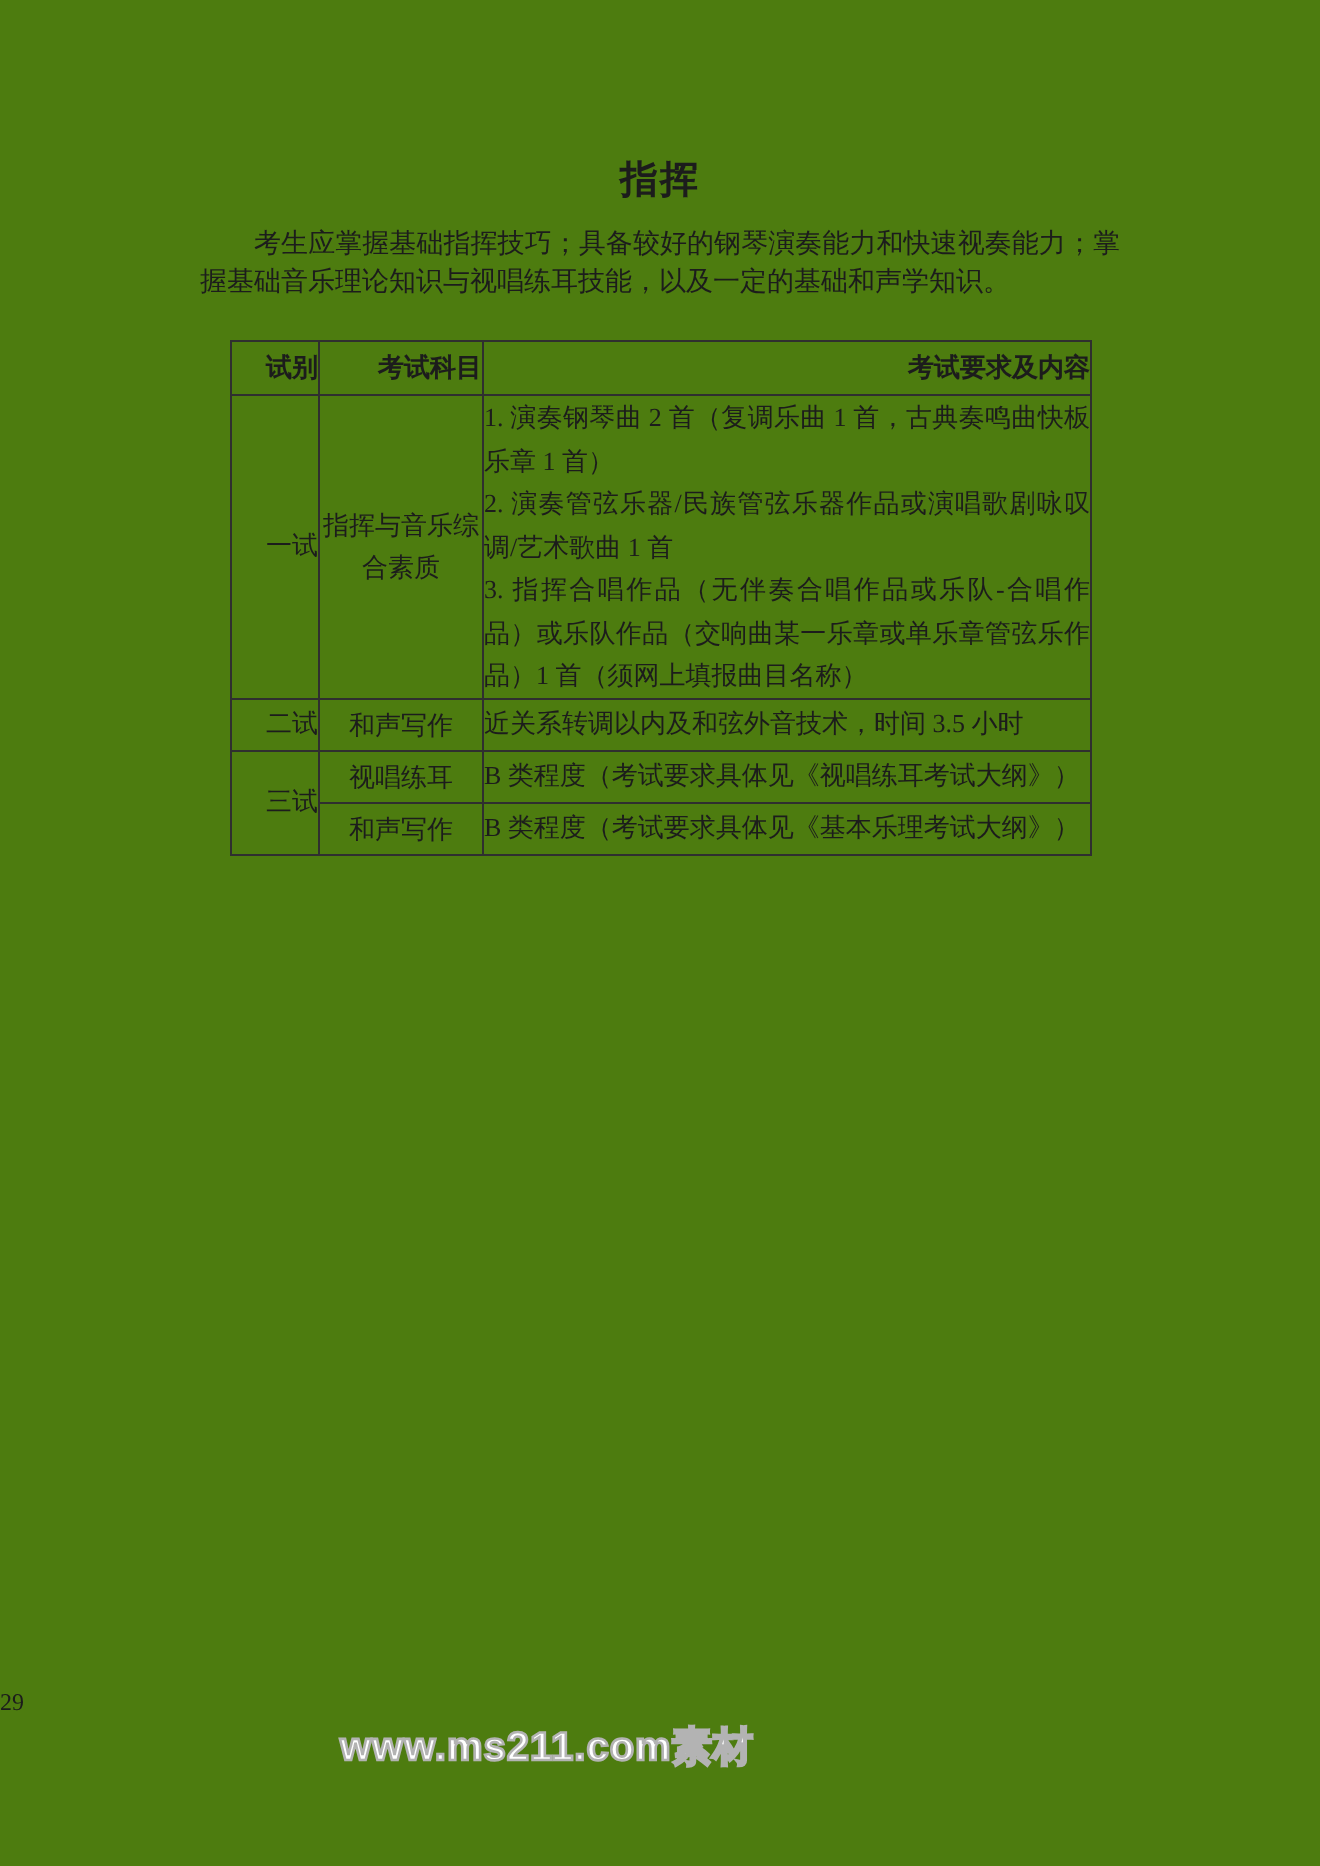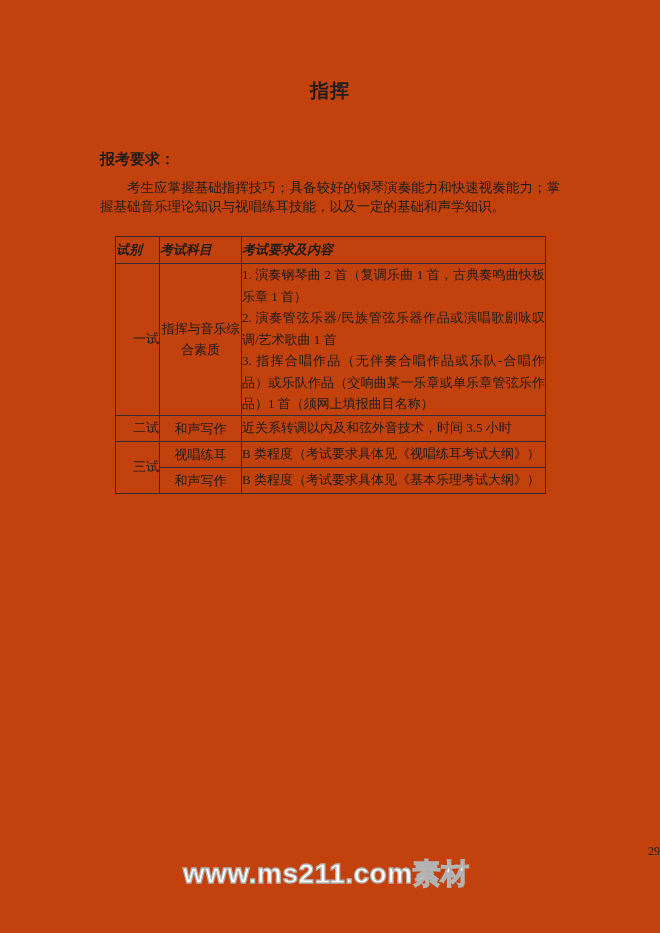--- a/index.html
+++ b/index.html
@@ -5,21 +5,21 @@
   html, body {
     margin: 0;
     padding: 0;
     background: #ffffff;
   }
   .page {
     position: relative;
     width: 660px;
     height: 933px;
     margin: 0 auto;
-    background: #c2410c;
+    background: #4d7c0f;
     font-family: "Liberation Serif", "DejaVu Serif", serif;
     color: #1c1c1c;
     overflow: hidden;
   }
   .content {
     position: absolute;
     left: 100px;
     top: 0;
     width: 460px;
   }
@@ -56,22 +56,21 @@
     padding: 0;
     vertical-align: middle;
     font-weight: normal;
   }
   .exam-table col.col-round   { width: 44px; }
   .exam-table col.col-subject { width: 82px; }
   .exam-table col.col-content { width: 304px; }
   .exam-table th {
     height: 26px;
     font-weight: bold;
-    text-align: left;
-    font-style: italic;
+    text-align: right;
   }
   .cell-round {
     font-weight: bold;
     text-align: right;
   }
   .cell-subject {
     text-align: center;
     line-height: 21px;
     padding: 0 1px;
   }
@@ -96,50 +95,49 @@
     font-size: 13.5px;
     line-height: 26px;
     text-align: justify;
     text-indent: 27px;
   }
   .page-number {
     position: absolute;
     top: 844px;
     left: 0;
     width: 100%;
-    text-align: right;
+    text-align: left;
     font-size: 12px;
     z-index: 3;
     color: #1c1c1c;
   }
   .watermark {
     position: absolute;
     top: 854px;
-    left: 183px;
+    left: 170px;
     z-index: 2;
     font-family: "Liberation Sans", "DejaVu Sans", sans-serif;
     font-weight: bold;
-    font-size: 28px;
+    font-size: 20px;
     line-height: 40px;
     letter-spacing: 0.5px;
     color: #ffffff;
     -webkit-text-stroke: 1.3px #b3b3b3;
     white-space: nowrap;
     user-select: none;
   }
 </style>
 </head>
 <body>
 
 <div class="page">
   <div class="content">
 
     <h1 class="doc-title">指挥</h1>
 
-    <h2 class="section-heading">报考要求：</h2>
 
     <p class="intro-paragraph">考生应掌握基础指挥技巧；具备较好的钢琴演奏能力和快速视奏能力；掌握基础音乐理论知识与视唱练耳技能，以及一定的基础和声学知识。</p>
 
     <table class="exam-table">
       <colgroup>
         <col class="col-round">
         <col class="col-subject">
         <col class="col-content">
       </colgroup>
       <tbody>

